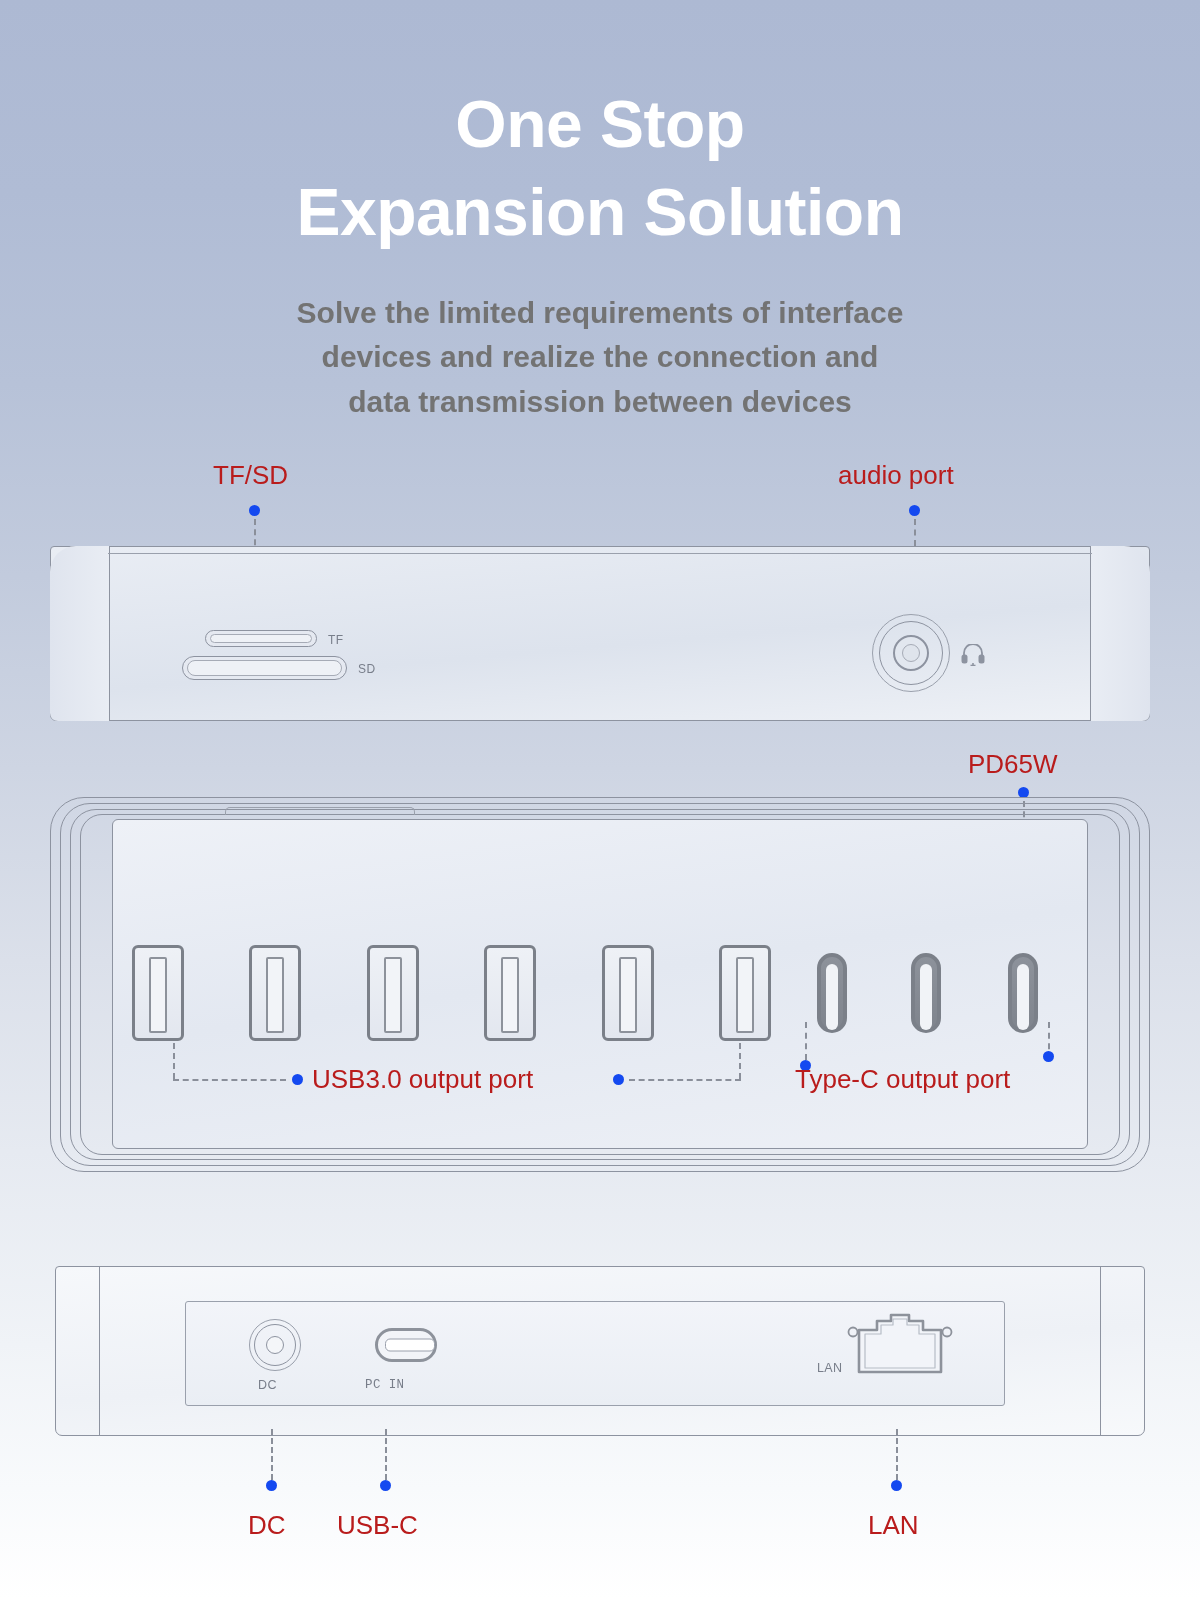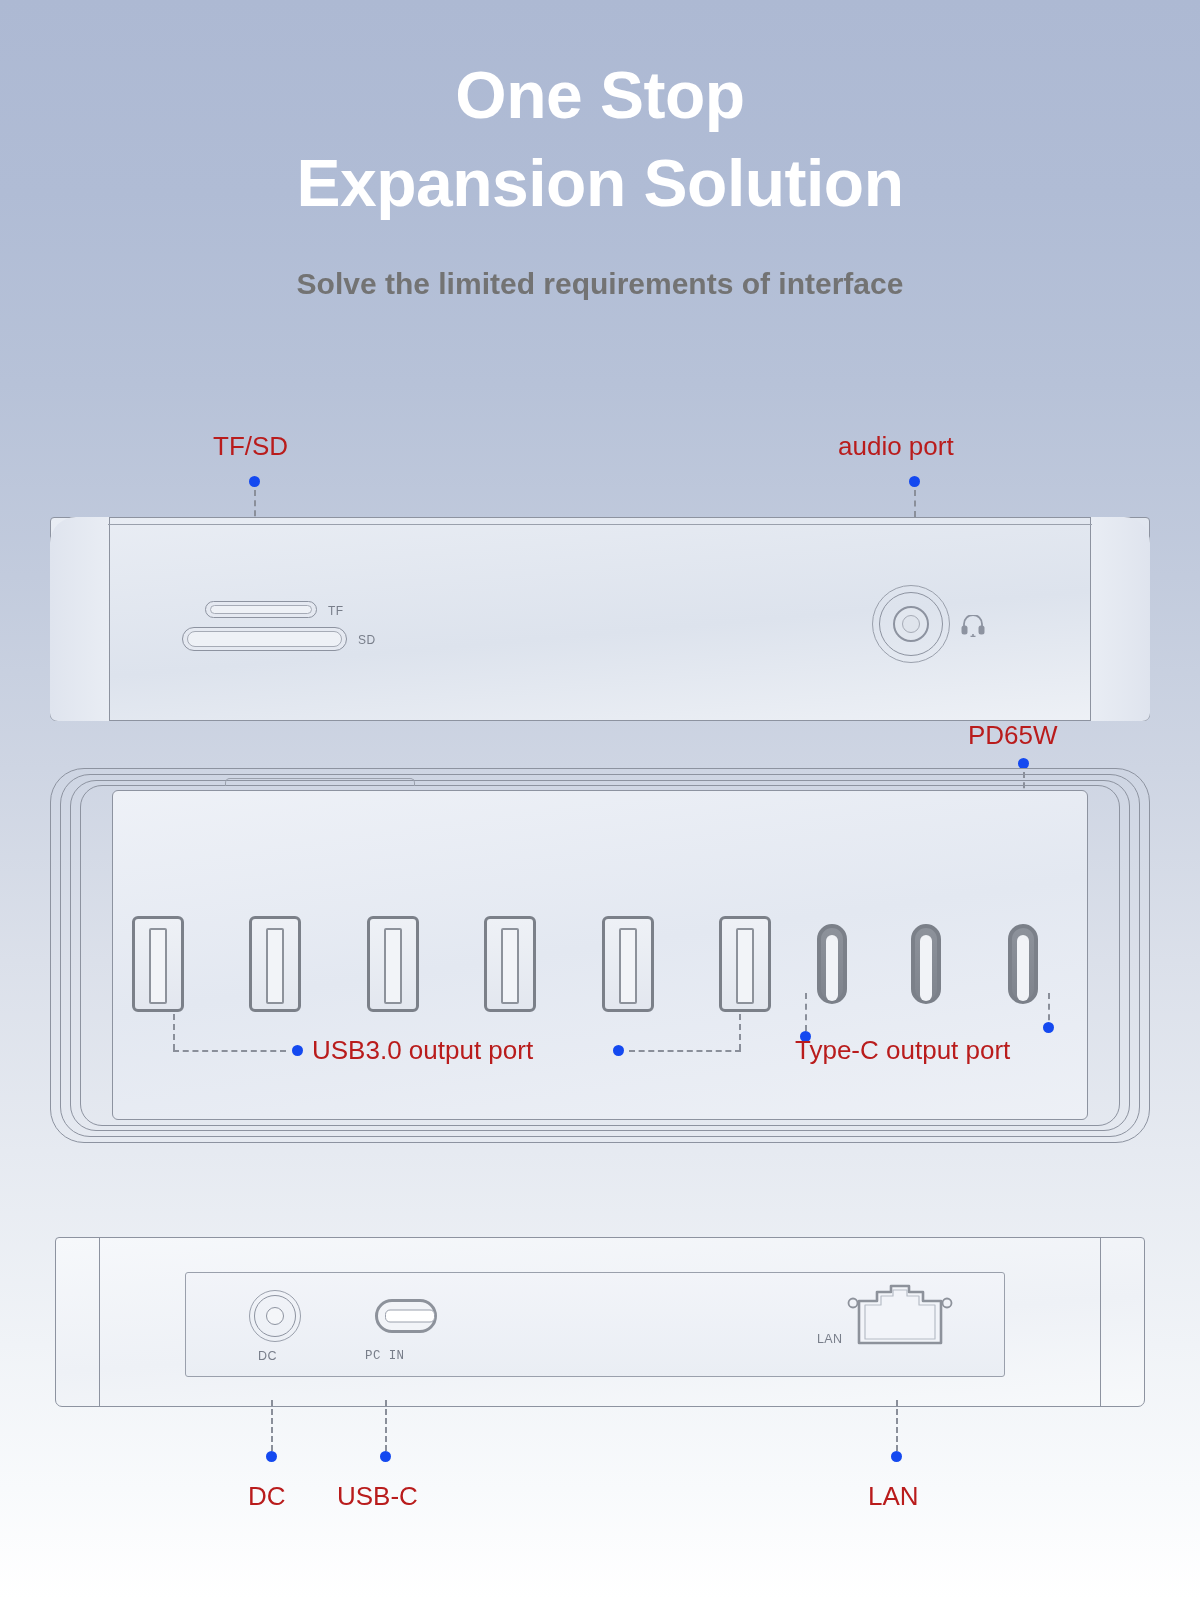--- a/index.html
+++ b/index.html
@@ -13,21 +13,21 @@
       #c2cbdd 36%,
       #ced5e3 48%,
       #dbe0ea 60%,
       #e6eaf1 72%,
       #f0f3f7 84%,
       #f8fafc 93%,
       #ffffff 100%);
     position:relative;
     overflow:hidden;
   }
-  .stage { position:absolute; inset:0; }
+  .stage { position:absolute; inset:0;margin-top:29px; }
   .abs { position:absolute; }
 
   
   .title {
     position:absolute; left:0; right:0; top:52px;
     text-align:center; color:#ffffff;
     font-size:66px; font-weight:bold; line-height:1.33;
     letter-spacing:-0.5px;
   }
   .subtitle {
@@ -43,21 +43,21 @@
     line-height:1;
   }
   .dot {
     position:absolute; width:11px; height:11px; border-radius:50%;
     background:#1449f0;
   }
   .vline { position:absolute; width:0; border-left:2px dashed #8a8f9a; }
   .hline { position:absolute; height:0; border-top:2px dashed #8a8f9a; }
 
   
-  #panel1 { left:50px; top:517px; width:1100px; height:204px; }
+  #panel1 { left:50px; top:517px; width:1100px; height:175px; }
   #panel1 .face {
     position:absolute; left:0; top:0; width:100%; height:100%;
     border:1.4px solid #8d93a0; border-radius:4px 4px 6px 6px;
     background:linear-gradient(175deg,#e9edf4 0%, #dde3ed 55%, #eef1f6 100%);
   }
   #panel1 .lip-l {
     position:absolute; left:0; top:0; width:60px; height:100%;
     border-right:1.2px solid #8d93a0;
     border-top-left-radius:26px; border-bottom-left-radius:8px;
     background:linear-gradient(90deg,#dfe4ee,#e9edf4);
@@ -189,20 +189,22 @@
 
 <div class="stage">
 
   <div class="title">
     <div>One Stop</div>
     <div>Expansion Solution</div>
   </div>
 
   <div class="subtitle">
     <div>Solve the limited requirements of interface</div>
+    <div>devices and realize the connection and</div>
+    <div>data transmission between devices</div>
   </div>
 
   <div class="callout" style="left:213px; top:433px;">TF/SD</div>
   <div class="dot" style="left:249px; top:476px;"></div>
   <div class="vline" style="left:254px; top:490px; height:128px;"></div>
 
   <div class="callout" style="left:838px; top:433px;">audio port</div>
   <div class="dot" style="left:909px; top:476px;"></div>
   <div class="vline" style="left:914px; top:490px; height:100px;"></div>
 

